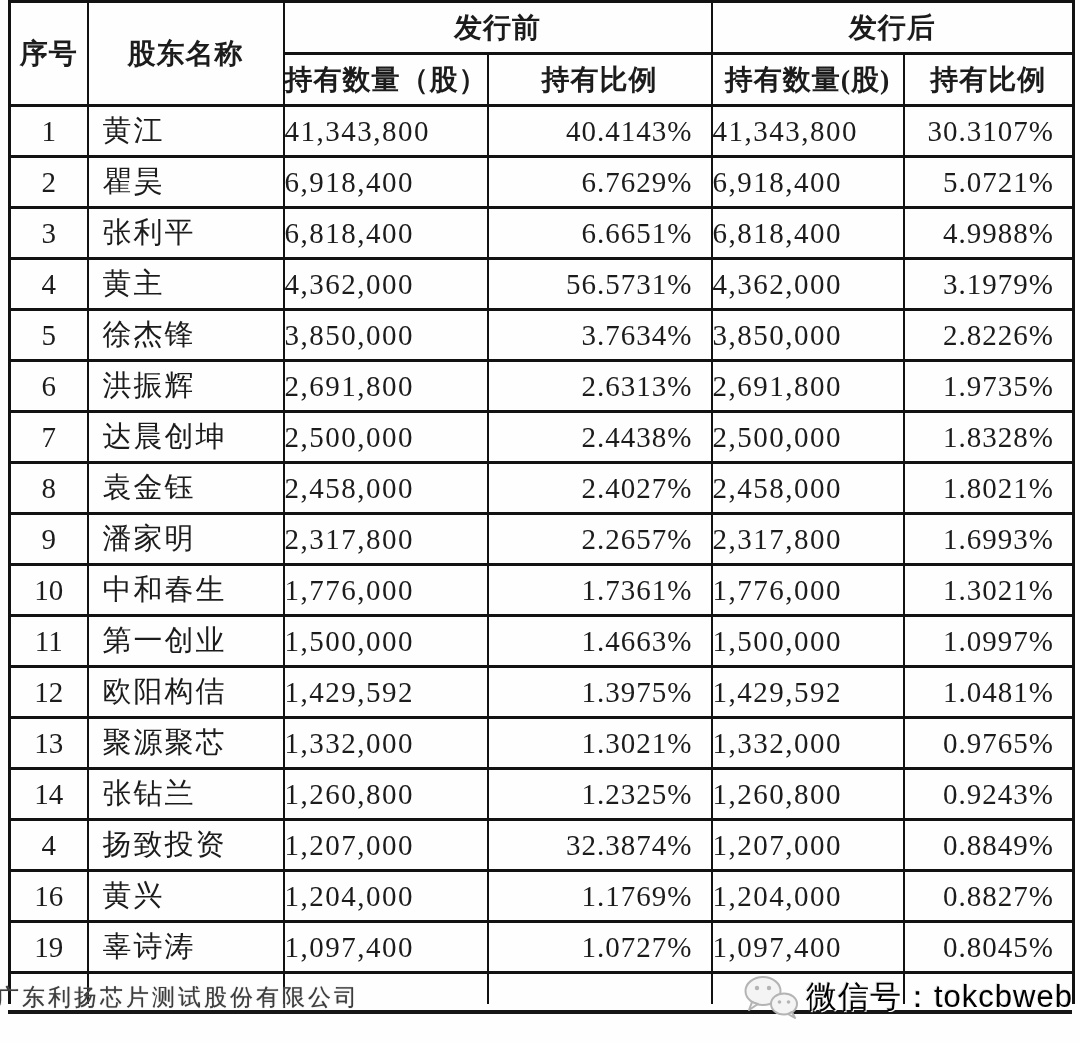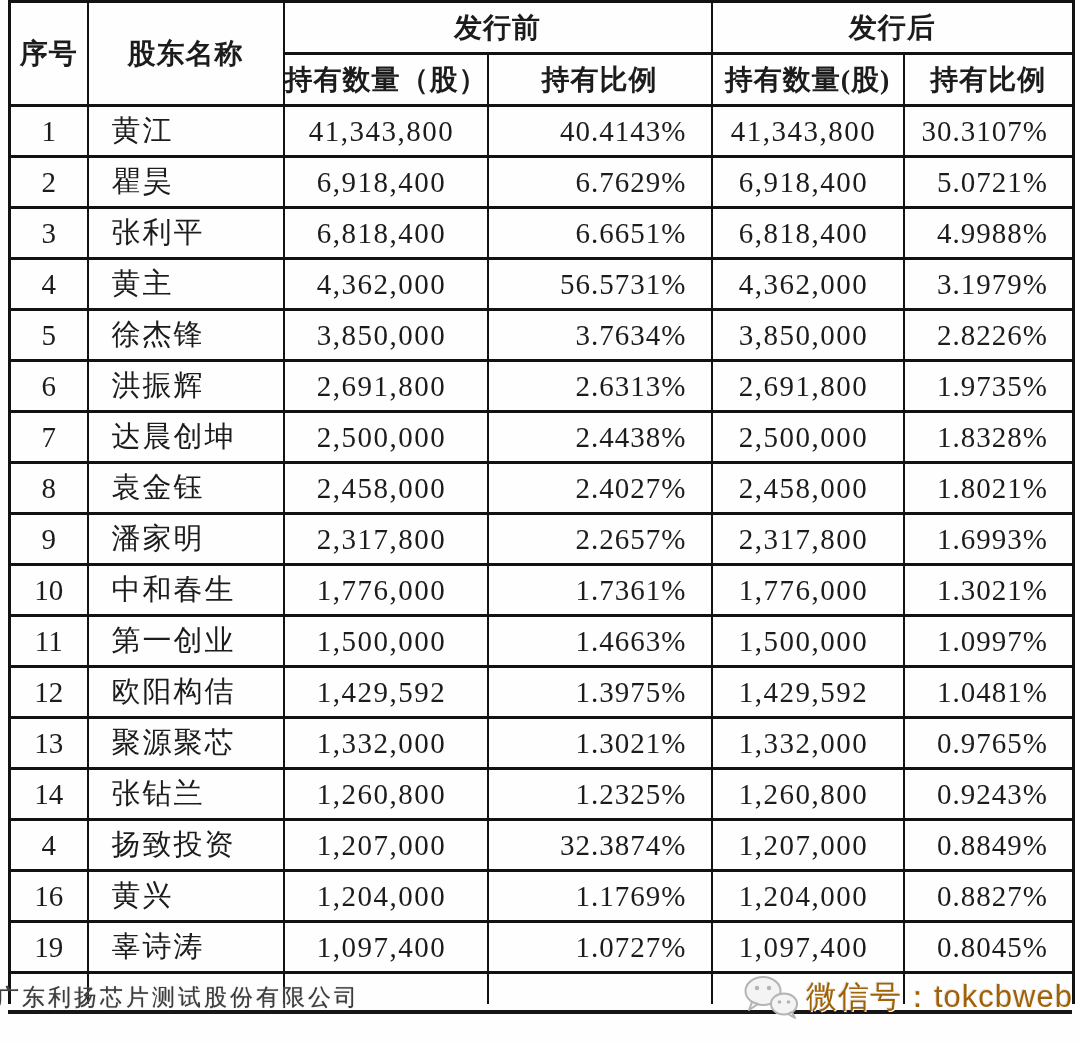--- a/index.html
+++ b/index.html
@@ -24,44 +24,44 @@
     overflow:hidden;white-space:nowrap;
   }
   .shtable thead tr{height:52px;}
   .shtable tbody tr{height:51px;}
   .shtable th{
     font-weight:700;font-size:28px;text-align:center;
     letter-spacing:1px;
   }
   .shtable td{font-size:29px;}
   td.c-idx{text-align:center;}
-  td.c-name{text-align:left;padding-left:23px;letter-spacing:2px;}
-  td.c-num{text-align:center;padding-right:8px;letter-spacing:1.5px;}
-  td.c-pct{text-align:right;padding-right:24px;letter-spacing:1px;}
+  td.c-name{text-align:left;padding-left:14px;letter-spacing:2px;}
+  td.c-num{text-align:left;padding-right:8px;letter-spacing:1.5px;}
+  td.c-pct{text-align:right;padding-right:18px;letter-spacing:1px;}
   tbody.cutrow tr{height:31px;}
   tbody.cutrow td{border-top:3px solid #121212;}
   .footer-rule{
     position:absolute;left:8px;top:1010px;width:1064px;height:4px;
     background:#161616;
   }
   .footer-company{
     position:absolute;left:-4px;top:982px;
     font-size:23px;letter-spacing:3px;color:#3d3d3d;
     white-space:nowrap;
     text-shadow:0 0 1px #8a8a8a;
   }
   .watermark{
     position:absolute;left:742px;top:974px;
     display:flex;align-items:center;gap:6px;
     z-index:5;
   }
   .watermark .wm-text{
     font-family:"Liberation Sans","DejaVu Sans",sans-serif;
     font-size:31px;letter-spacing:1px;
-    color:#a16207;
+    color:#000000;
     text-shadow:1px 1px 0 #ffffff,-1px -1px 0 #e3e3e3;
     white-space:nowrap;
   }
   .wm-icon{width:58px;height:46px;flex:0 0 auto;}
 </style>
 </head>
 <body>
 
 <table class="shtable">
   <colgroup>

